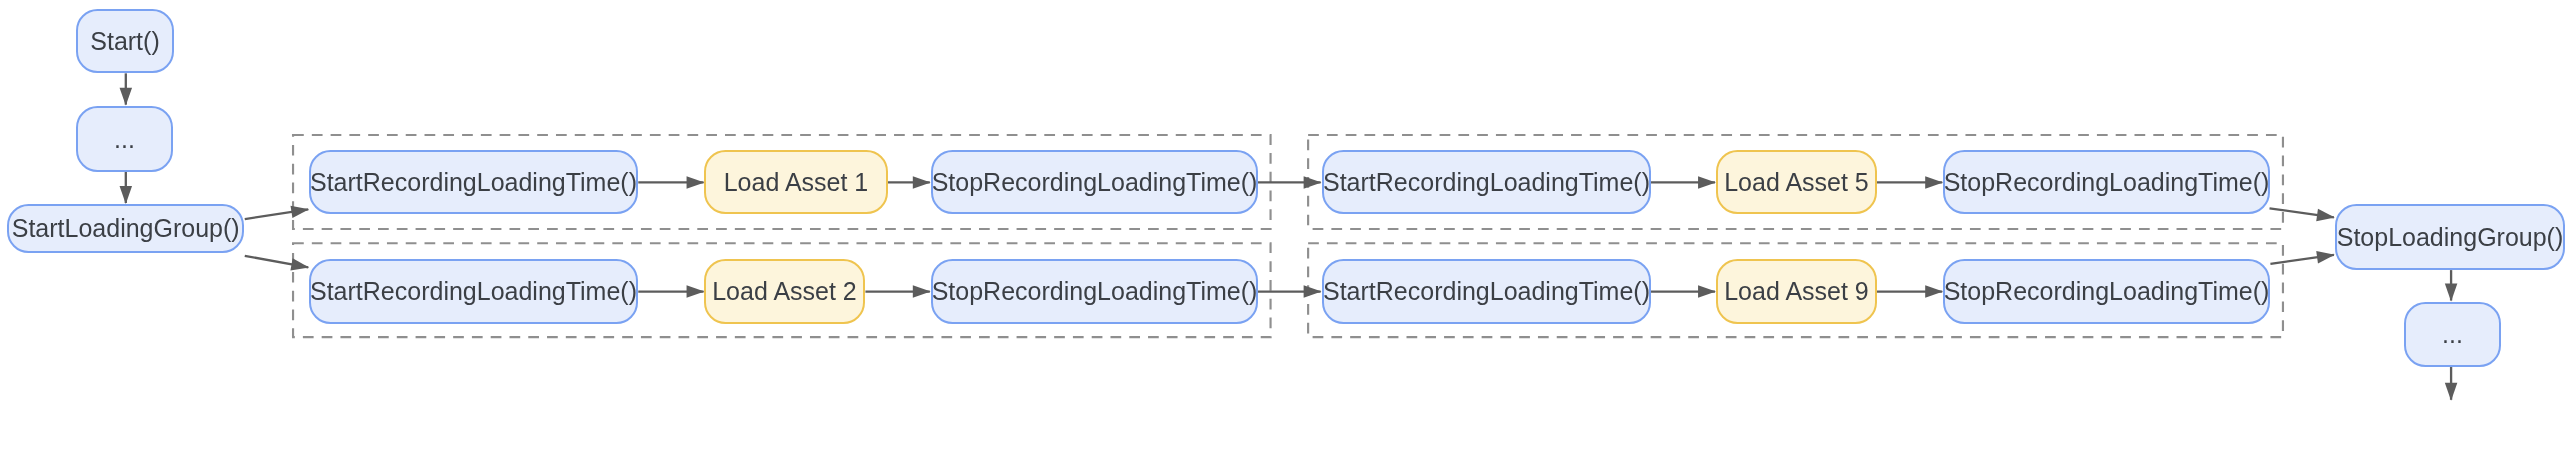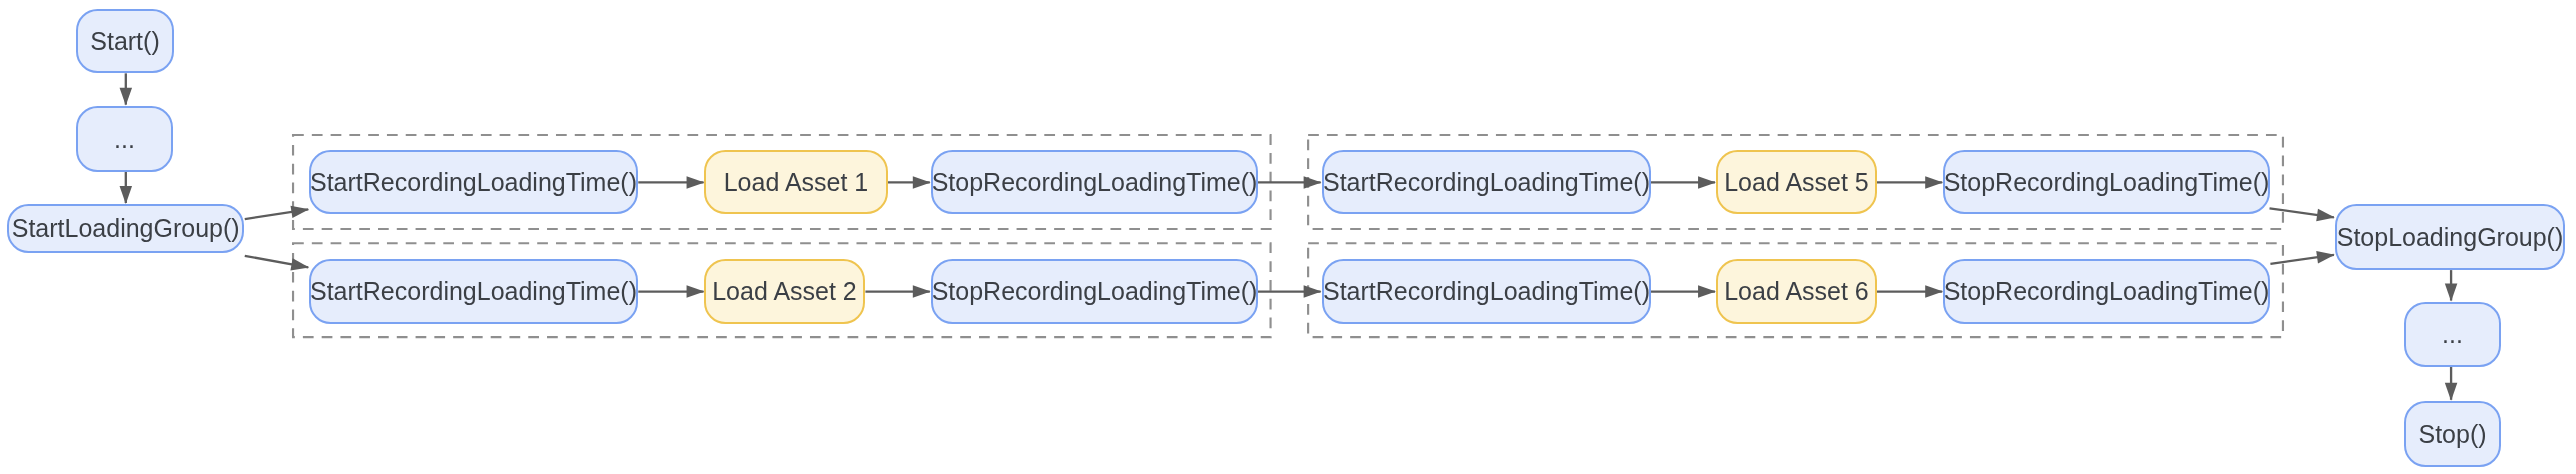--- a/index.html
+++ b/index.html
@@ -79,21 +79,20 @@
 
   <div class="node blue" style="left:309px;top:259px;width:329px;height:65px;">StartRecordingLoadingTime()</div>
   <div class="node yellow" style="left:704px;top:259px;width:161px;height:65px;">Load Asset 2</div>
   <div class="node blue" style="left:931px;top:259px;width:327px;height:65px;">StopRecordingLoadingTime()</div>
 
   <div class="node blue" style="left:1322px;top:150px;width:329px;height:64px;">StartRecordingLoadingTime()</div>
   <div class="node yellow" style="left:1716px;top:150px;width:161px;height:64px;">Load Asset 5</div>
   <div class="node blue" style="left:1943px;top:150px;width:327px;height:64px;">StopRecordingLoadingTime()</div>
 
   <div class="node blue" style="left:1322px;top:259px;width:329px;height:65px;">StartRecordingLoadingTime()</div>
-  <div class="node yellow" style="left:1716px;top:259px;width:161px;height:65px;">Load Asset 6</div>
+  <div class="node yellow" style="left:1716px;top:259px;width:161px;height:65px;">Load Asset 9</div>
   <div class="node blue" style="left:1943px;top:259px;width:327px;height:65px;">StopRecordingLoadingTime()</div>
 
   <div class="node blue" style="left:2335px;top:204px;width:230px;height:66px;">StopLoadingGroup()</div>
   <div class="node blue" style="left:2404px;top:302px;width:97px;height:65px;">...</div>
-  <div class="node blue" style="left:2404px;top:401px;width:97px;height:66px;">Stop()</div>
 
 </div>
 
 
 </body></html>

